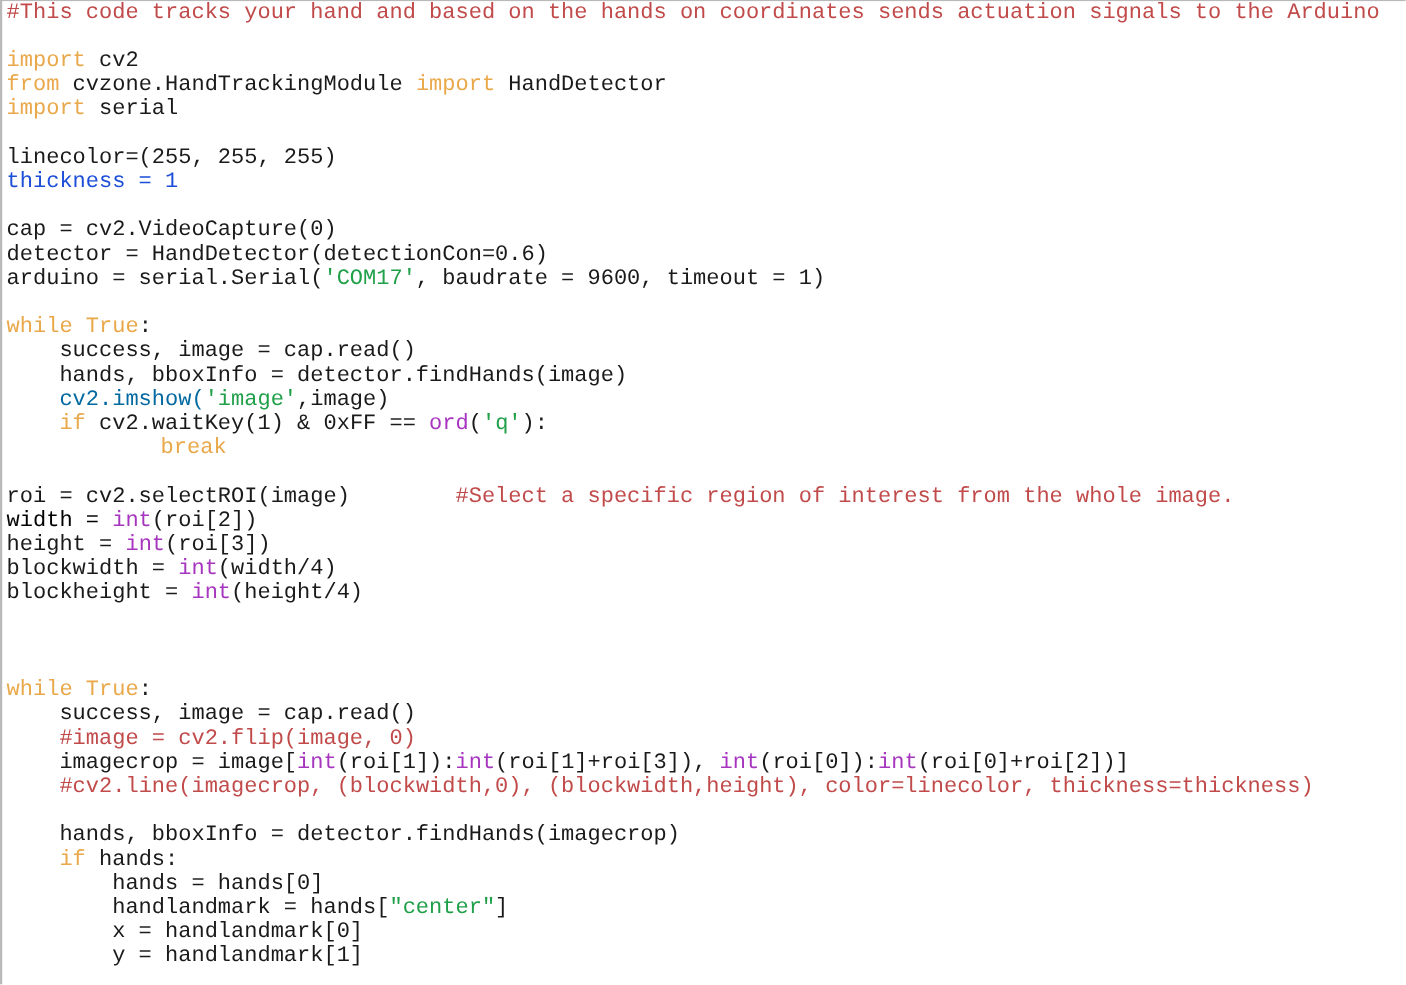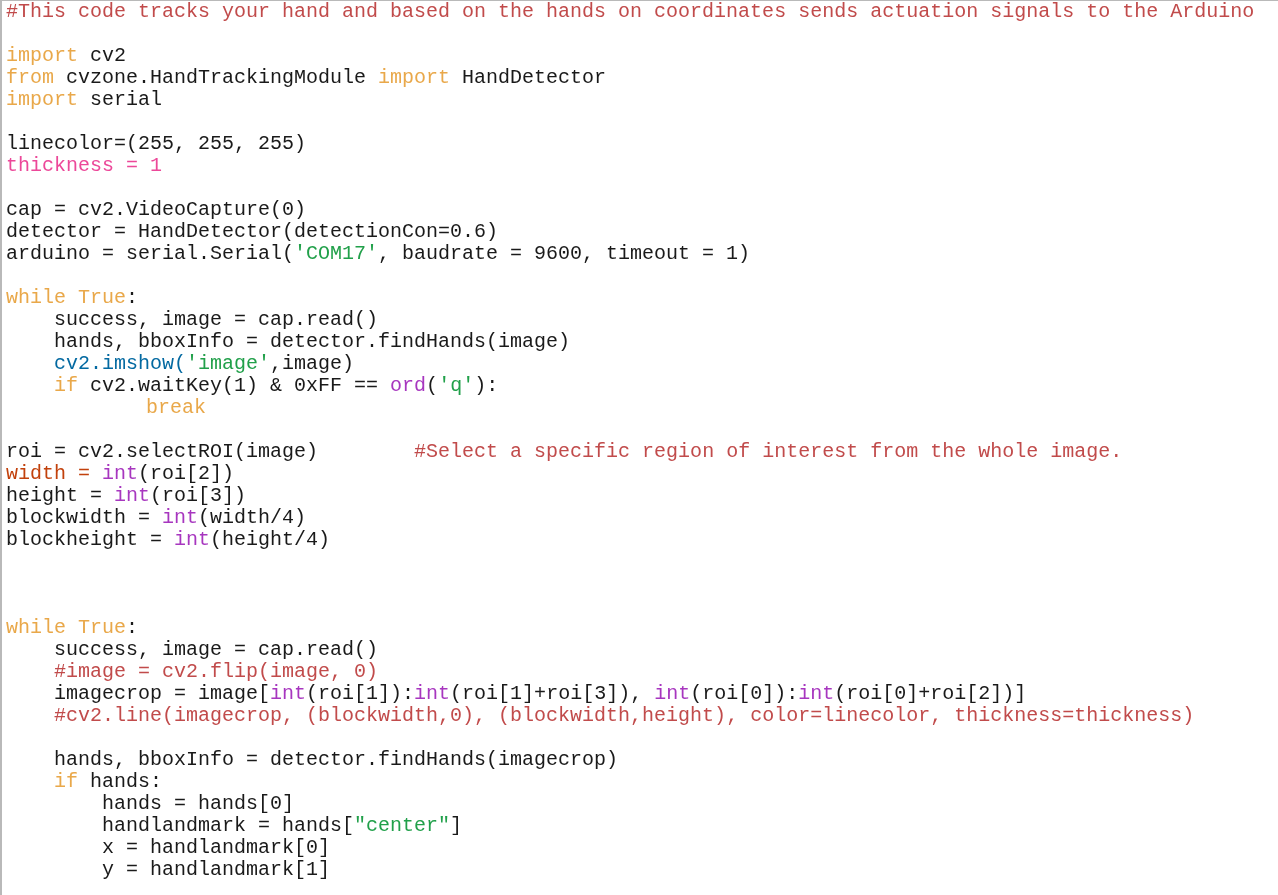--- a/index.html
+++ b/index.html
@@ -57,35 +57,35 @@
 
 <div id="code-view">
   <div id="code-lines">
       <div class="code-line"><span class="tok t-comment" style="color: rgb(193, 75, 75);">#This code tracks your hand and based on the hands on coordinates sends actuation signals to the Arduino</span></div>
       <div class="code-line">&nbsp;</div>
       <div class="code-line"><span class="tok t-keyword" style="color: rgb(233, 168, 74);">import</span><span class="tok t-plain" style="color: rgb(26, 26, 26);"> cv2</span></div>
       <div class="code-line"><span class="tok t-keyword" style="color: rgb(233, 168, 74);">from</span><span class="tok t-plain" style="color: rgb(26, 26, 26);"> cvzone.HandTrackingModule </span><span class="tok t-keyword" style="color: rgb(233, 168, 74);">import</span><span class="tok t-plain" style="color: rgb(26, 26, 26);"> HandDetector</span></div>
       <div class="code-line"><span class="tok t-keyword" style="color: rgb(233, 168, 74);">import</span><span class="tok t-plain" style="color: rgb(26, 26, 26);"> serial</span></div>
       <div class="code-line">&nbsp;</div>
       <div class="code-line"><span class="tok t-plain" style="color: rgb(26, 26, 26);">linecolor=(255, 255, 255)</span></div>
-      <div class="code-line"><span class="tok t-plain" style="color: #ec4899; font-family: Liberation Mono, monospace;">thickness = 1</span></div>
+      <div class="code-line"><span class="tok t-plain" style="color: #1d4ed8; font-family: Liberation Mono, monospace;">thickness = 1</span></div>
       <div class="code-line">&nbsp;</div>
       <div class="code-line"><span class="tok t-plain" style="color: rgb(26, 26, 26);">cap = cv2.VideoCapture(0)</span></div>
       <div class="code-line"><span class="tok t-plain" style="color: rgb(26, 26, 26);">detector = HandDetector(detectionCon=0.6)</span></div>
       <div class="code-line"><span class="tok t-plain" style="color: rgb(26, 26, 26);">arduino = serial.Serial(</span><span class="tok t-string" style="color: rgb(33, 160, 74);">'COM17'</span><span class="tok t-plain" style="color: rgb(26, 26, 26);">, baudrate = 9600, timeout = 1)</span></div>
       <div class="code-line">&nbsp;</div>
       <div class="code-line"><span class="tok t-keyword" style="color: rgb(233, 168, 74);">while True</span><span class="tok t-plain" style="color: rgb(26, 26, 26);">:</span></div>
       <div class="code-line"><span class="tok t-plain" style="color: rgb(26, 26, 26);">    success, image = cap.read()</span></div>
       <div class="code-line"><span class="tok t-plain" style="color: rgb(26, 26, 26);">    hands, bboxInfo = detector.findHands(image)</span></div>
       <div class="code-line"><span class="tok t-plain" style="color: #0369a1;">    cv2.imshow(</span><span class="tok t-string" style="color: rgb(33, 160, 74);">'image'</span><span class="tok t-plain" style="color: rgb(26, 26, 26);">,image)</span></div>
       <div class="code-line"><span class="tok t-plain" style="color: rgb(26, 26, 26);">    </span><span class="tok t-keyword" style="color: rgb(233, 168, 74);">if</span><span class="tok t-plain" style="color: rgb(26, 26, 26);"> cv2.waitKey(1) &amp; 0xFF == </span><span class="tok t-builtin" style="color: rgb(167, 54, 191);">ord</span><span class="tok t-plain" style="color: rgb(26, 26, 26);">(</span><span class="tok t-string" style="color: rgb(33, 160, 74);">'q'</span><span class="tok t-plain" style="color: rgb(26, 26, 26);">):</span></div>
       <div class="code-line"><span class="tok t-plain" style="color: rgb(26, 26, 26);">        </span><span class="tok t-keyword" style="color: rgb(233, 168, 74); margin-left: 44px;">break</span></div>
       <div class="code-line">&nbsp;</div>
       <div class="code-line"><span class="tok t-plain" style="color: rgb(26, 26, 26);">roi = cv2.selectROI(image)        </span><span class="tok t-comment" style="color: rgb(193, 75, 75);">#Select a specific region of interest from the whole image.</span></div>
-      <div class="code-line"><span class="tok t-plain" style="color: #c2410c;">width = </span><span class="tok t-builtin" style="color: rgb(167, 54, 191);">int</span><span class="tok t-plain" style="color: rgb(26, 26, 26); text-align: right;">(roi[2])</span></div>
+      <div class="code-line"><span class="tok t-plain" style="color: #000000;">width = </span><span class="tok t-builtin" style="color: rgb(167, 54, 191);">int</span><span class="tok t-plain" style="color: rgb(26, 26, 26); text-align: right;">(roi[2])</span></div>
       <div class="code-line"><span class="tok t-plain" style="color: rgb(26, 26, 26);">height = </span><span class="tok t-builtin" style="color: rgb(167, 54, 191);">int</span><span class="tok t-plain" style="color: rgb(26, 26, 26);">(roi[3])</span></div>
       <div class="code-line"><span class="tok t-plain" style="color: rgb(26, 26, 26);">blockwidth = </span><span class="tok t-builtin" style="color: rgb(167, 54, 191);">int</span><span class="tok t-plain" style="color: rgb(26, 26, 26);">(width/4)</span></div>
       <div class="code-line"><span class="tok t-plain" style="color: rgb(26, 26, 26);">blockheight = </span><span class="tok t-builtin" style="color: rgb(167, 54, 191);">int</span><span class="tok t-plain" style="color: rgb(26, 26, 26);">(height/4)</span></div>
       <div class="code-line">&nbsp;</div>
       <div class="code-line">&nbsp;</div>
       <div class="code-line">&nbsp;</div>
       <div class="code-line"><span class="tok t-keyword" style="color: rgb(233, 168, 74);">while True</span><span class="tok t-plain" style="color: rgb(26, 26, 26);">:</span></div>
       <div class="code-line"><span class="tok t-plain" style="color: rgb(26, 26, 26);">    success, image = cap.read()</span></div>
       <div class="code-line"><span class="tok t-plain" style="color: rgb(26, 26, 26);">    </span><span class="tok t-comment" style="color: rgb(193, 75, 75);">#image = cv2.flip(image, 0)</span></div>
       <div class="code-line"><span class="tok t-plain" style="color: rgb(26, 26, 26);">    imagecrop = image[</span><span class="tok t-builtin" style="color: rgb(167, 54, 191);">int</span><span class="tok t-plain" style="color: rgb(26, 26, 26);">(roi[1]):</span><span class="tok t-builtin" style="color: rgb(167, 54, 191);">int</span><span class="tok t-plain" style="color: rgb(26, 26, 26);">(roi[1]+roi[3]), </span><span class="tok t-builtin" style="color: rgb(167, 54, 191);">int</span><span class="tok t-plain" style="color: rgb(26, 26, 26);">(roi[0]):</span><span class="tok t-builtin" style="color: rgb(167, 54, 191);">int</span><span class="tok t-plain" style="color: rgb(26, 26, 26);">(roi[0]+roi[2])]</span></div>

